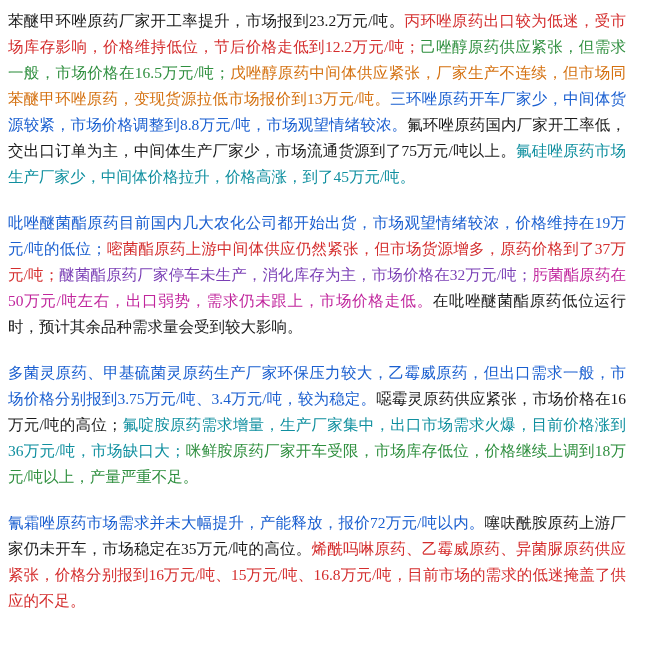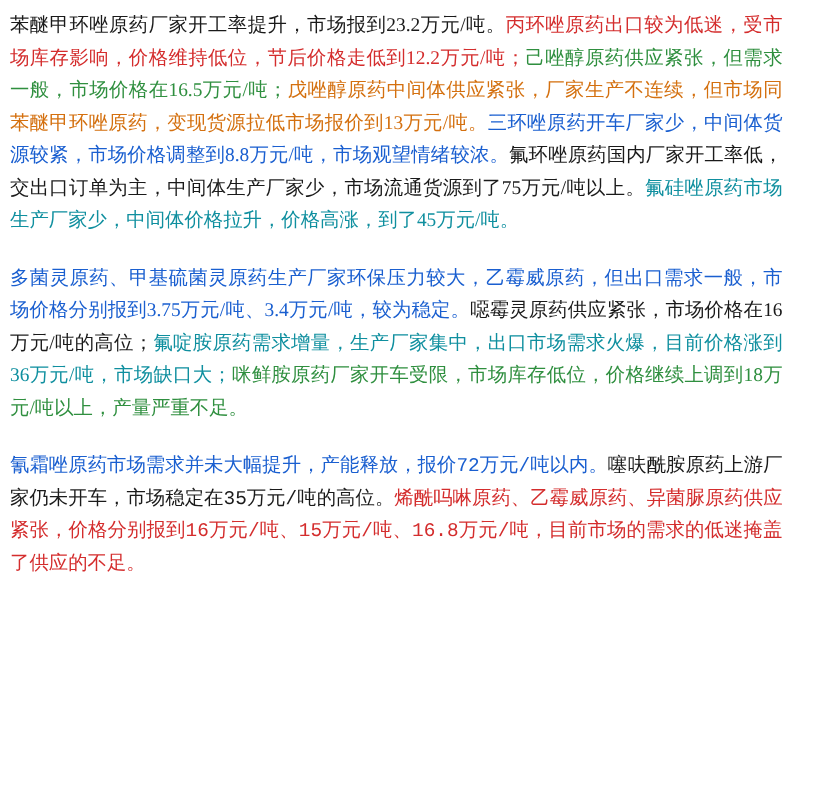--- a/index.html
+++ b/index.html
@@ -20,31 +20,32 @@
     width: 636px;
   }
   .para {
     font-size: 15.5px;
     line-height: 26px;
     text-align: justify;
     text-justify: inter-ideograph;
     margin: 0 0 20px 0;
     letter-spacing: 0px;
   }
-  .para:last-child { margin-bottom: 0; font-family: Liberation Mono, monospace; }
+  .para:last-child { margin-bottom: 0; }
   .seg { white-space: normal; }
   .c-dark { color: #1a1a1a; }
   .c-red { color: #d42d2d; }
   .c-blue { color: #1a5fd0; }
   .c-purple { color: #7a3fb5; }
   .c-green { color: #2f8f3f; }
   .c-teal { color: #0f8f9f; }
   .c-orange { color: #d4700f; }
   .c-magenta { color: #c0259c; }
 </style>
 </head>
 <body>
 
 <div id="doc">
     <p class="para"><span class="seg c-dark">苯醚甲环唑原药厂家开工率提升，市场报到23.2万元/吨。</span><span class="seg c-red">丙环唑原药出口较为低迷，受市场库存影响，价格维持低位，节后价格走低到12.2万元/吨；</span><span class="seg c-green">己唑醇原药供应紧张，但需求一般，市场价格在16.5万元/吨；</span><span class="seg c-orange">戊唑醇原药中间体供应紧张，厂家生产不连续，但市场同苯醚甲环唑原药，变现货源拉低市场报价到13万元/吨。</span><span class="seg c-blue">三环唑原药开车厂家少，中间体货源较紧，市场价格调整到8.8万元/吨，市场观望情绪较浓。</span><span class="seg c-dark">氟环唑原药国内厂家开工率低，交出口订单为主，中间体生产厂家少，市场流通货源到了75万元/吨以上。</span><span class="seg c-teal">氟硅唑原药市场生产厂家少，中间体价格拉升，价格高涨，到了45万元/吨。</span></p>
+    <p class="para"><span class="seg c-blue">吡唑醚菌酯原药目前国内几大农化公司都开始出货，市场观望情绪较浓，价格维持在19万元/吨的低位；</span><span class="seg c-red">嘧菌酯原药上游中间体供应仍然紧张，但市场货源增多，原药价格到了37万元/吨；</span><span class="seg c-purple">醚菌酯原药厂家停车未生产，消化库存为主，市场价格在32万元/吨；</span><span class="seg c-magenta">肟菌酯原药在50万元/吨左右，出口弱势，需求仍未跟上，市场价格走低。</span><span class="seg c-dark">在吡唑醚菌酯原药低位运行时，预计其余品种需求量会受到较大影响。</span></p>
     <p class="para"><span class="seg c-blue">多菌灵原药、甲基硫菌灵原药生产厂家环保压力较大，乙霉威原药，但出口需求一般，市场价格分别报到3.75万元/吨、3.4万元/吨，较为稳定。</span><span class="seg c-dark">噁霉灵原药供应紧张，市场价格在16万元/吨的高位；</span><span class="seg c-teal">氟啶胺原药需求增量，生产厂家集中，出口市场需求火爆，目前价格涨到36万元/吨，市场缺口大；</span><span class="seg c-green">咪鲜胺原药厂家开车受限，市场库存低位，价格继续上调到18万元/吨以上，产量严重不足。</span></p>
     <p class="para"><span class="seg c-blue">氰霜唑原药市场需求并未大幅提升，产能释放，报价72万元/吨以内。</span><span class="seg c-dark">噻呋酰胺原药上游厂家仍未开车，市场稳定在35万元/吨的高位。</span><span class="seg c-red">烯酰吗啉原药、乙霉威原药、异菌脲原药供应紧张，价格分别报到16万元/吨、15万元/吨、16.8万元/吨，目前市场的需求的低迷掩盖了供应的不足。</span></p>
   </div>
 
 </body></html>

